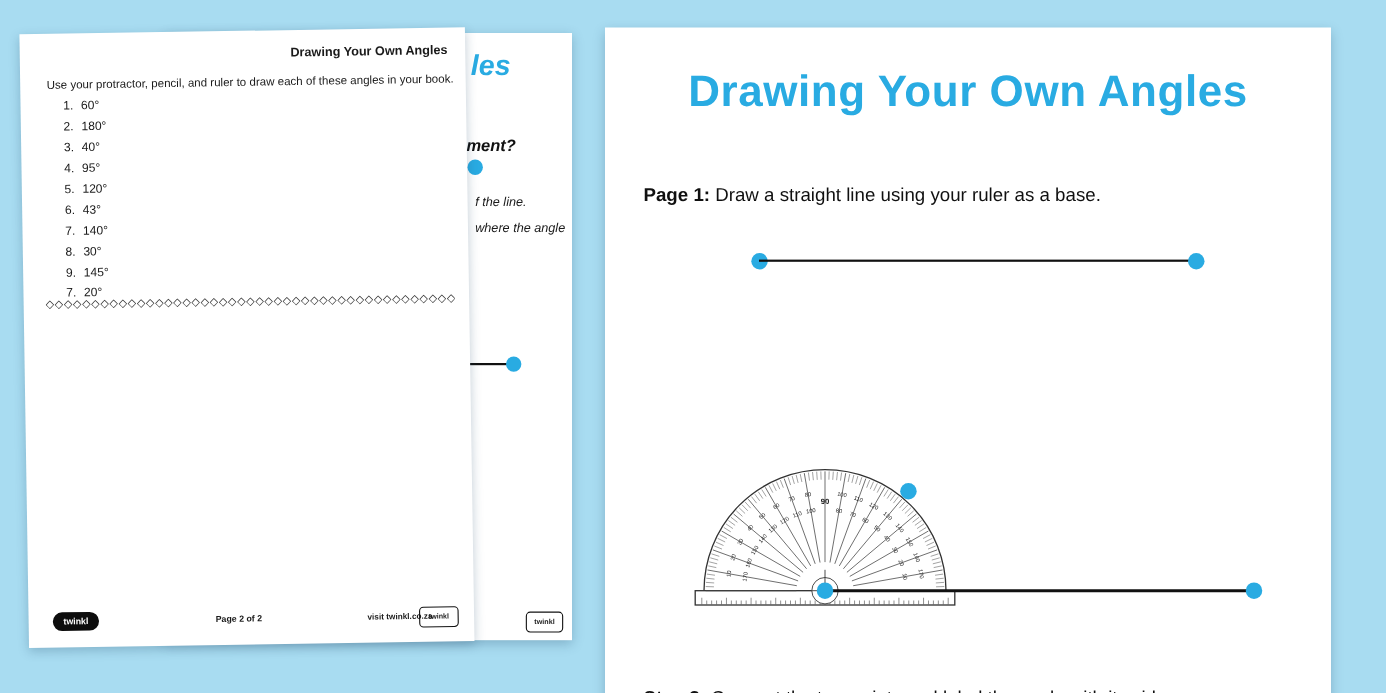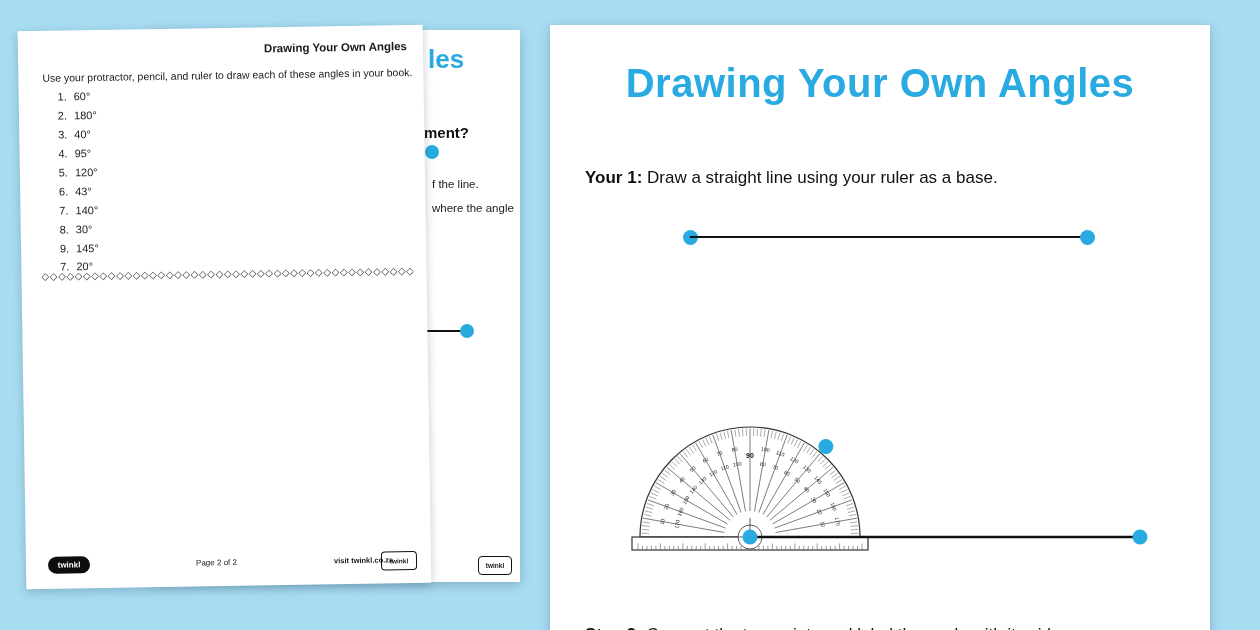--- a/index.html
+++ b/index.html
@@ -8,21 +8,21 @@
     background:#a8dcf1;
     font-family:"Liberation Sans", sans-serif;
     color:#1a1a1a;
   }
   .page{
     position:absolute;background:#ffffff;
     box-shadow:0 3px 10px rgba(30,70,100,.28);
   }
   
   #back-page{left:150px;top:30px;width:370px;height:552px;}
-  #back-page .frag{position:absolute;white-space:nowrap;}
+  #back-page .frag{position:absolute;white-space:nowrap;font-style:italic;}
   .frag-title{left:278px;top:14px;font-size:26px;font-weight:bold;color:#29abe2;}
   .frag-question{left:274px;top:50px;font-size:15px;font-weight:bold;color:#111;margin-top:44px;}
   .frag-line1{left:282px;top:148px;font-size:11.5px;text-align:center;}
   .frag-line2{left:282px;top:172px;font-size:11.5px;}
   .dot{position:absolute;border-radius:50%;background:#29abe2;}
   #back-dot1{left:275px;top:115px;width:14px;height:14px;}
   #back-rule{position:absolute;left:140px;top:300px;width:178px;height:2.4px;background:#111;}
   #back-dot2{left:310px;top:294px;width:14px;height:14px;}
   #back-badge{position:absolute;left:328px;top:526px;width:32px;height:17px;border:1.2px solid #111;
     border-radius:4px;font-size:6.5px;font-weight:bold;display:flex;align-items:center;justify-content:center;}
@@ -31,21 +31,21 @@
   #fp-header{position:absolute;right:16px;top:15px;font-size:11.5px;font-weight:bold;}
   #fp-instruction{position:absolute;left:24px;top:41px;font-size:10.5px;}
   #fp-list{position:absolute;left:24px;top:57px;font-size:11px;}
   #fp-list .row{height:18.9px;display:flex;align-items:center;}
   #fp-list .num{display:inline-block;width:24px;text-align:right;margin-right:7px;}
   #fp-cutline{position:absolute;left:20px;top:240px;width:372px;font-size:10px;color:#333;
     letter-spacing:0.6px;overflow:hidden;white-space:nowrap;}
   #fp-footer{position:absolute;left:0;bottom:12px;width:100%;height:20px;}
   #fp-logo{position:absolute;left:22px;top:0;width:42px;height:17px;background:#0d0d0d;border-radius:9px;
     color:#fff;font-size:8px;font-weight:bold;display:flex;align-items:center;justify-content:center;}
-  #fp-page-label{position:absolute;left:170px;top:4px;font-size:8px;font-weight:normal;}
+  #fp-page-label{position:absolute;left:170px;top:4px;font-size:8px;font-weight:bold;}
   #fp-visit-label{position:absolute;left:308px;top:4px;font-size:7.5px;font-weight:bold;}
   #fp-badge{position:absolute;right:14px;top:0;width:34px;height:17px;border:1.2px solid #111;border-radius:4px;
     font-size:6.5px;font-weight:bold;display:flex;align-items:center;justify-content:center;}
   
   #right-page{left:550px;top:25px;width:660px;height:640px;}
   #rp-title{position:absolute;left:0;top:36px;width:100%;text-align:center;
     font-size:40px;font-weight:bold;color:#29abe2;letter-spacing:0.5px;}
   #rp-question{position:absolute;left:35px;top:97px;font-size:19px;font-weight:bold;color:#101010;}
   .step{position:absolute;left:35px;font-size:17px;line-height:22.5px;color:#101010;}
   #rp-step1{top:125px;width:600px;}
@@ -124,21 +124,21 @@
     <div id="fp-logo">twinkl</div>
     <div id="fp-page-label">Page 2 of 2</div>
     <div id="fp-visit-label">visit twinkl.co.za</div>
     <div id="fp-badge">twinkl</div>
   </div>
 </div>
 
 <div class="page" id="right-page">
   <div id="rp-title">Drawing Your Own Angles</div>
 
-  <p class="step" id="rp-step1"><b>Your 1:</b> <span>Draw a straight line using your ruler as a base.</span></p>
+  <p class="step" id="rp-step1"><b>Page 1:</b> <span>Draw a straight line using your ruler as a base.</span></p>
 
   <div id="rp-line1">
     <div class="dot left"></div>
     <div class="rule"></div>
     <div class="dot right"></div>
   </div>
 
 
   <div id="protractor-wrap">
     <svg id="protractor-svg" width="560" height="160" viewBox="0 0 560 160">

